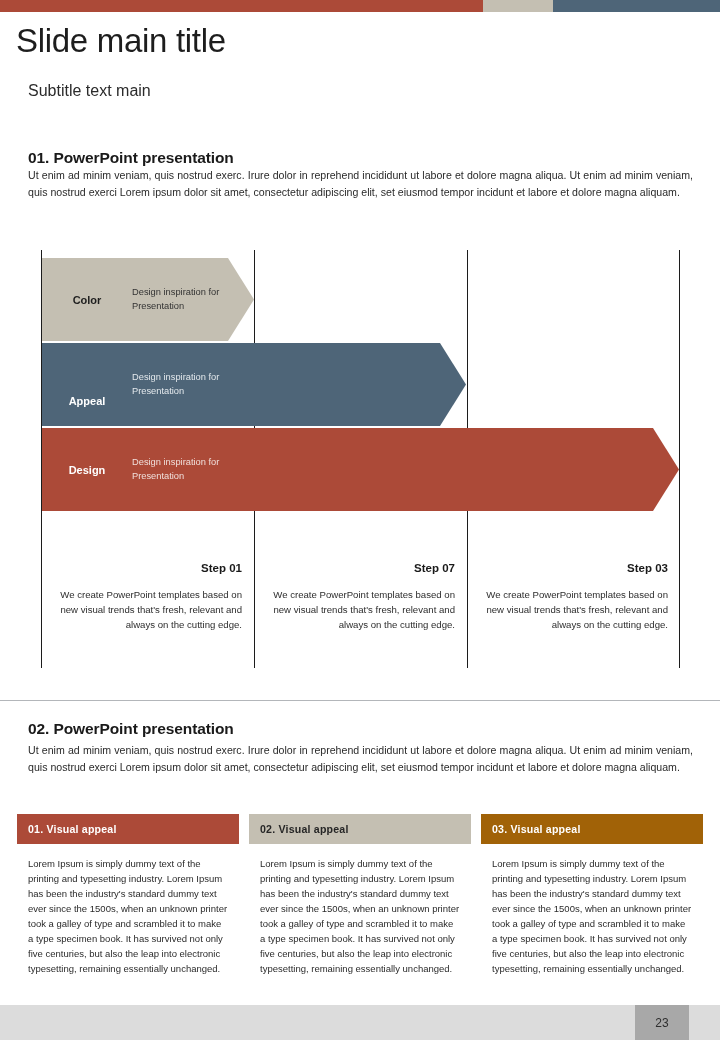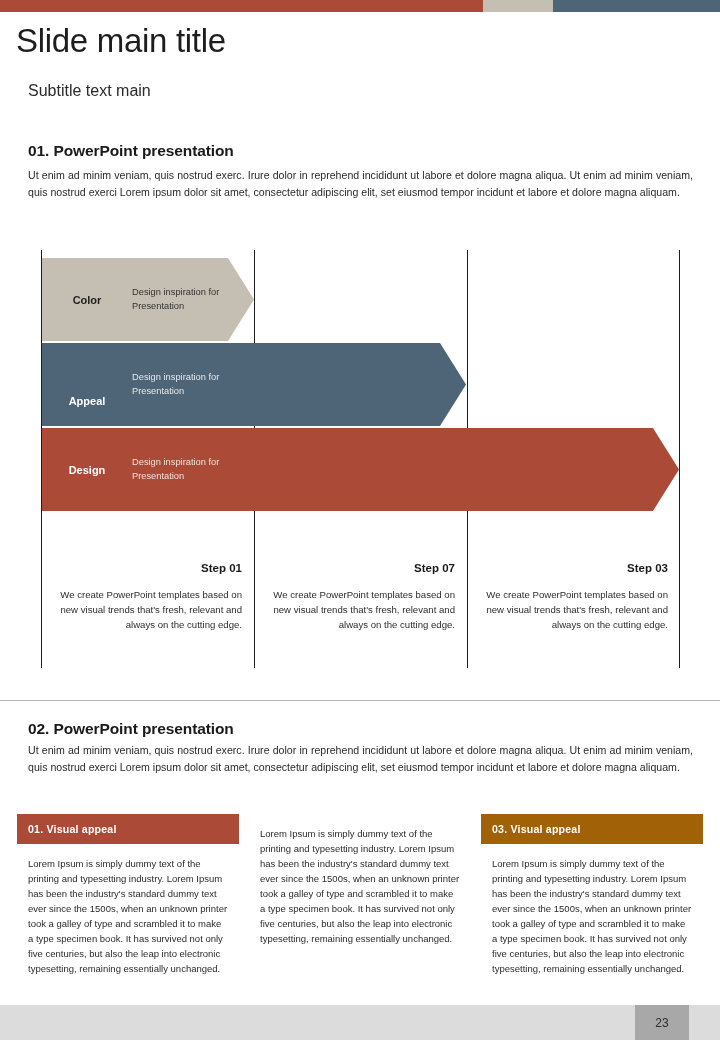--- a/index.html
+++ b/index.html
@@ -148,21 +148,21 @@
 
   <div class="topbar">
     <div class="seg-red"></div>
     <div class="seg-tan"></div>
     <div class="seg-blue"></div>
   </div>
 
   <div class="title">Slide main title</div>
   <div class="subtitle">Subtitle text main</div>
 
-  <div class="sec-head" style="top:142px">01. PowerPoint presentation</div>
+  <div class="sec-head" style="top:149px">01. PowerPoint presentation</div>
   <div class="sec-para" style="top:167px">Ut enim ad minim veniam, quis nostrud exerc. Irure dolor in reprehend incididunt ut labore et dolore magna aliqua. Ut enim ad minim veniam, quis nostrud exerci  Lorem ipsum dolor sit amet, consectetur adipiscing elit, set eiusmod tempor incidunt et labore et dolore magna aliquam.</div>
 
   <div class="diagram">
     <div class="vline v1"></div>
     <div class="vline v2"></div>
     <div class="vline v3"></div>
     <div class="vline v4"></div>
 
     <div class="row r1">
       <div class="band tan" style="width:186px">
@@ -208,20 +208,21 @@
 
   <div class="sec-head" style="top:720px">02. PowerPoint presentation</div>
   <div class="sec-para" style="top:742px">Ut enim ad minim veniam, quis nostrud exerc. Irure dolor in reprehend incididunt ut labore et dolore magna aliqua. Ut enim ad minim veniam, quis nostrud exerci  Lorem ipsum dolor sit amet, consectetur adipiscing elit, set eiusmod tempor incidunt et labore et dolore magna aliquam.</div>
 
   <div class="cards">
     <div class="card k1">
       <div class="card-head">01. Visual appeal</div>
       <div class="card-body">Lorem Ipsum is simply dummy text of the printing and typesetting industry. Lorem Ipsum has been the industry's standard dummy text ever since the 1500s, when an unknown printer took a galley of type and scrambled it to make a type specimen book. It has survived not only five centuries, but also the leap into electronic typesetting, remaining essentially unchanged.</div>
     </div>
     <div class="card k2">
+      <div class="card-head">02. Visual appeal</div>
       <div class="card-body">Lorem Ipsum is simply dummy text of the printing and typesetting industry. Lorem Ipsum has been the industry's standard dummy text ever since the 1500s, when an unknown printer took a galley of type and scrambled it to make a type specimen book. It has survived not only five centuries, but also the leap into electronic typesetting, remaining essentially unchanged.</div>
     </div>
     <div class="card k3">
       <div class="card-head">03. Visual appeal</div>
       <div class="card-body">Lorem Ipsum is simply dummy text of the printing and typesetting industry. Lorem Ipsum has been the industry's standard dummy text ever since the 1500s, when an unknown printer took a galley of type and scrambled it to make a type specimen book. It has survived not only five centuries, but also the leap into electronic typesetting, remaining essentially unchanged.</div>
     </div>
   </div>
 
   <div class="footer"></div>
   <div class="page-box">23</div>

